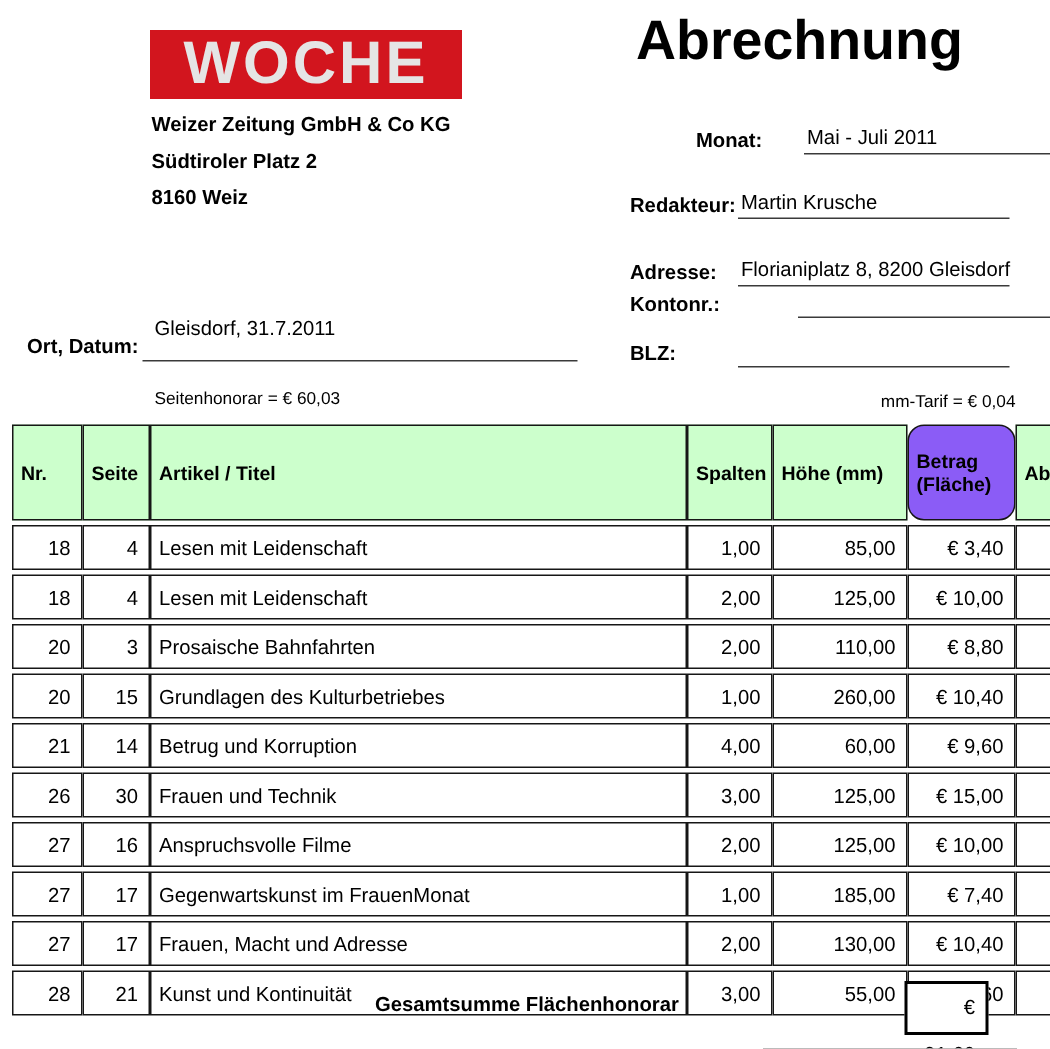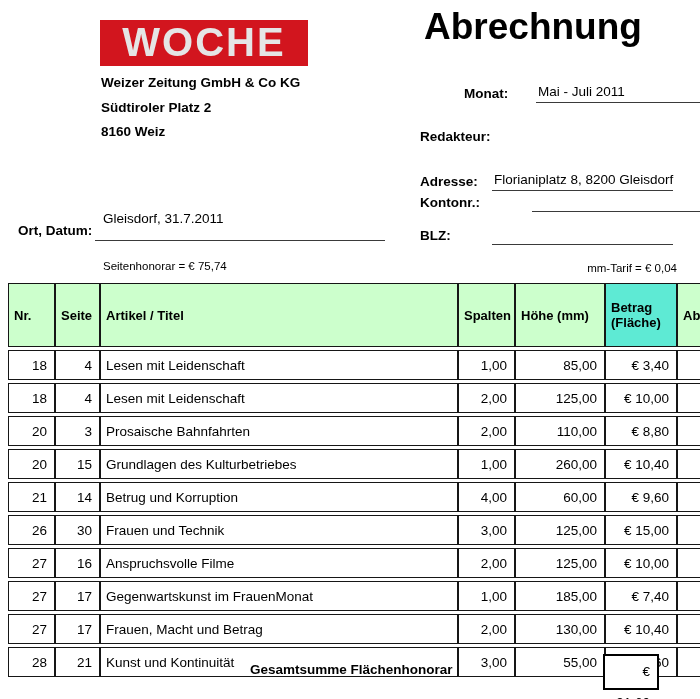--- a/index.html
+++ b/index.html
@@ -73,21 +73,21 @@
     border: 1px solid #161616;
     overflow: hidden; white-space: nowrap;
     vertical-align: middle;
   }
   table.bill th {
     background: #ccffcc;
     font-weight: bold; font-size: 13px;
     text-align: left; padding: 16px 5px;
     height: 42px;
   }
-  table.bill th.betrag { background: #5eead4; white-space: pre-line; }
+  table.bill th.betrag { background: #8b5cf6; white-space: pre-line; border-radius: 11px; }
   table.bill td {
     height: 30px; font-size: 13.5px;
     padding: 1px 7px; background: #fff;
   }
   table.bill td.r { text-align: right; }
   table.bill td.artikel { padding-left: 5px; margin-left: 17px; }
   
   .total-label {
     position: absolute; left: 250px; top: 662px;
     width: 352px; text-align: left;
@@ -116,38 +116,39 @@
   </div>
 
   <div class="title">Abrechnung</div>
 
   <div class="fieldrow row-monat">
     <div class="flabel">Monat:</div>
     <div class="fvalue">Mai - Juli 2011</div>
   </div>
   <div class="fieldrow row-redakteur">
     <div class="flabel">Redakteur:</div>
+    <div class="fvalue">Martin Krusche</div>
   </div>
   <div class="fieldrow row-adresse">
     <div class="flabel">Adresse:</div>
     <div class="fvalue">Florianiplatz 8, 8200 Gleisdorf</div>
   </div>
   <div class="fieldrow row-kontonr">
     <div class="flabel">Kontonr.:</div>
     <div class="fvalue"></div>
   </div>
   <div class="fieldrow row-blz">
     <div class="flabel">BLZ:</div>
     <div class="fvalue"></div>
   </div>
 
   <div class="ortdatum-label">Ort, Datum:</div>
   <div class="ortdatum-value">Gleisdorf, 31.7.2011</div>
 
-  <div class="note note-seiten">Seitenhonorar = € 75,74</div>
+  <div class="note note-seiten">Seitenhonorar = € 60,03</div>
   <div class="note note-mm">mm-Tarif = € 0,04</div>
 
   <table class="bill">
     <colgroup>
       <col style="width:47px">
         <col style="width:45px">
         <col style="width:358px">
       <col style="width:57px">
         <col style="width:90px">
         <col style="width:72px">
@@ -243,21 +244,21 @@
           <td class="artikel">Gegenwartskunst im FrauenMonat</td>
           <td class="r">1,00</td>
           <td class="r">185,00</td>
           <td class="r">€ 7,40</td>
           <td></td>
         </tr>
 
         <tr>
           <td class="r">27</td>
           <td class="r">17</td>
-          <td class="artikel">Frauen, Macht und Betrag</td>
+          <td class="artikel">Frauen, Macht und Adresse</td>
           <td class="r">2,00</td>
           <td class="r">130,00</td>
           <td class="r">€ 10,40</td>
           <td></td>
         </tr>
 
         <tr>
           <td class="r">28</td>
           <td class="r">21</td>
           <td class="artikel">Kunst und Kontinuität</td>

